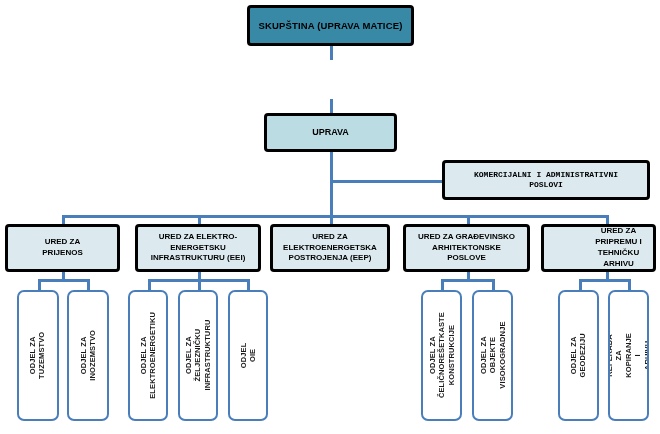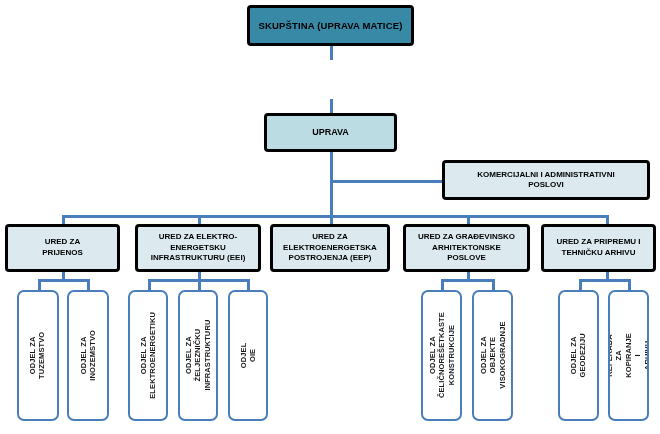--- a/index.html
+++ b/index.html
@@ -56,20 +56,21 @@
     font-size: 9px;
   }
   .lvl-board {
     background: #BCDCE4;
     font-size: 9px;
   }
   .lvl-staff {
     background: #DCEAF0;
     font-size: 8px;
     line-height: 1.3;
+    font-family: Liberation Mono, monospace;
   }
   .lvl-office {
     background: #DCEAF0;
     font-size: 8px;
     line-height: 1.35;
   }
 
   
   .leaf {
     position: absolute;
@@ -165,21 +166,21 @@
 ELEKTROENERGETSKA
 POSTROJENJA (EEP)</span>
   </div>
 
   <div class="node lvl-office" style="left:403px; top:224px; width:127px; height:48px;">
     <span class="node-label">URED ZA GRAĐEVINSKO
 ARHITEKTONSKE
 POSLOVE</span>
   </div>
 
-  <div class="node lvl-office" style="left:541px; top:224px; width:115px; height:48px;">
+  <div class="node lvl-office" style="left:541px; top:224px; width:115px; height:48px;padding-left:44px;">
     <span class="node-label">URED ZA PRIPREMU I
 TEHNIČKU ARHIVU</span>
   </div>
 
   <div class="leaf" style="left:17px; top:290px; width:42px; height:131px;">
     <span class="leaf-label" style="width:124px;">ODJEL ZA  TUZEMSTVO</span>
   </div>
 
   <div class="leaf" style="left:67px; top:290px; width:42px; height:131px;">
     <span class="leaf-label" style="width:124px;">ODJEL ZA INOZEMSTVO</span>

